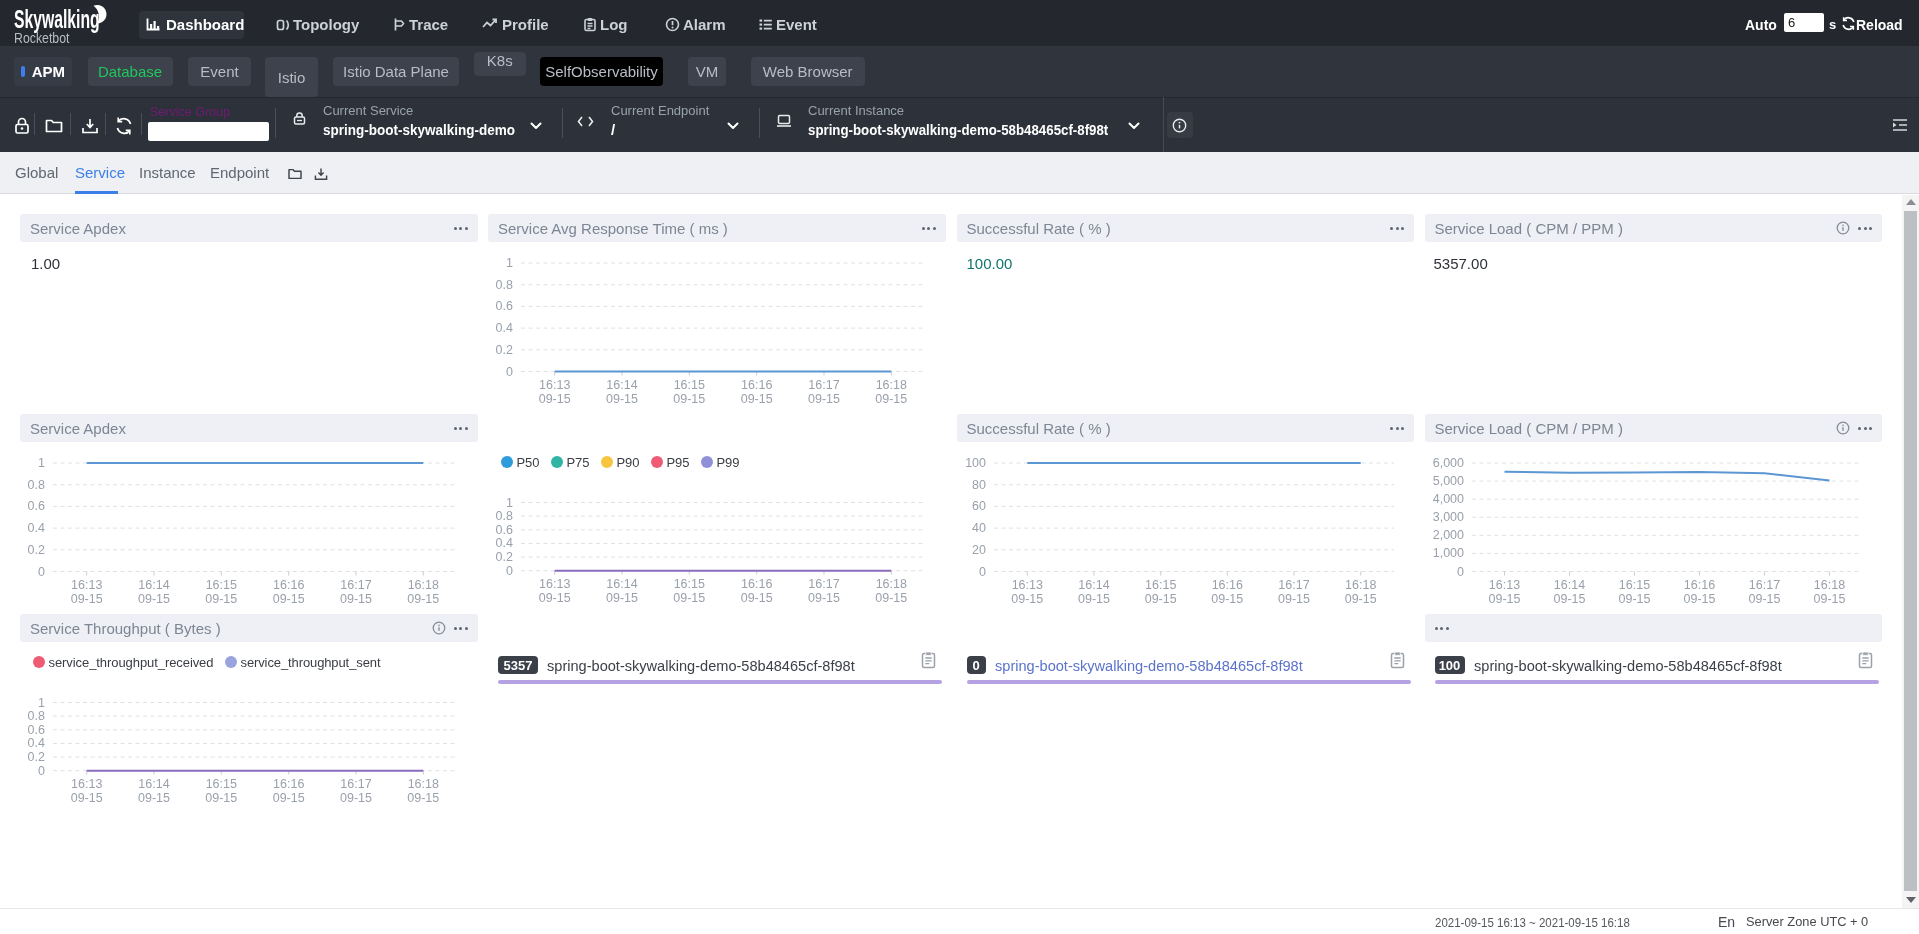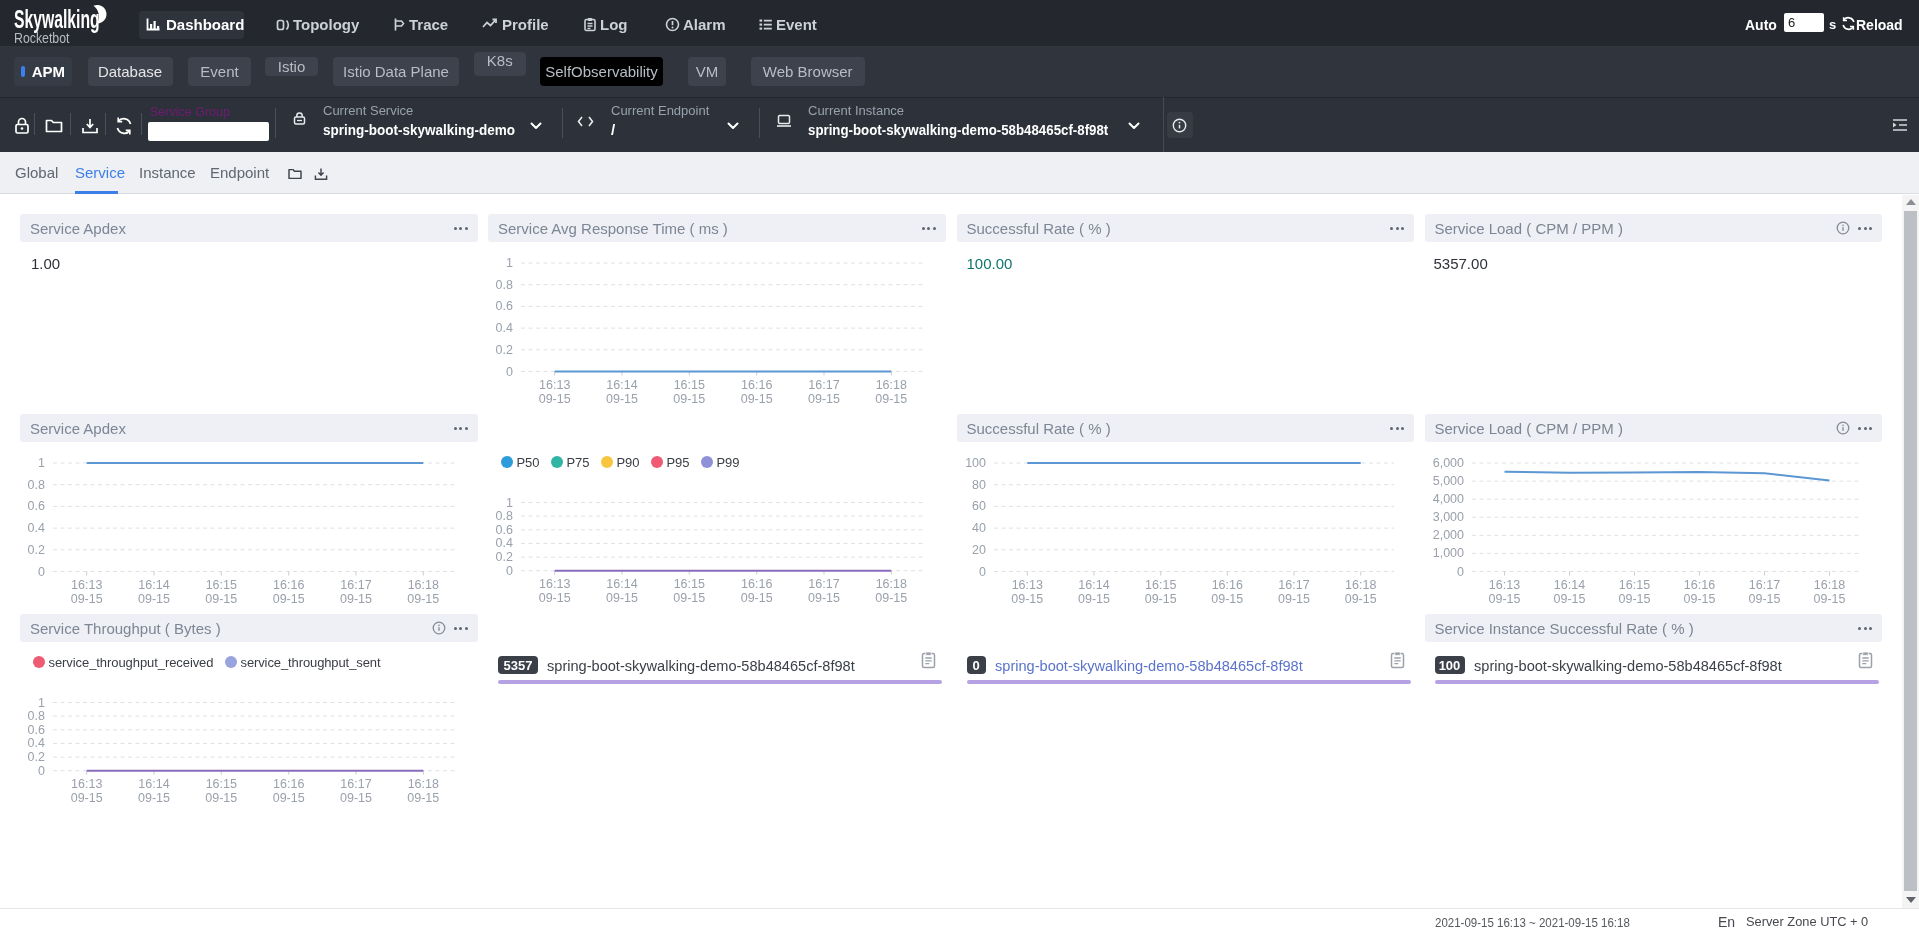--- a/index.html
+++ b/index.html
@@ -75,26 +75,26 @@
       <path d="M12.4 13.8 v-3.4 h-3.4" fill="none" stroke="#fff" stroke-width="1.5"></path>
     </svg>
   </div>
 <div class="abs" style="left:1856px;top:17px;font-size:14px;font-weight:bold;color:#fff">Reload</div>
 <div class="abs" style="left:0;top:46px;width:1919px;height:51px;background:#30353d"></div>
 <div class="abs" style="left:14px;top:57px;width:57.6px;height:28.5px;background:#363c46;border-radius:4px;display:flex;align-items:center;justify-content:center">
     <span style="display:inline-block;width:4px;height:11px;border-radius:2px;background:#3d7ef2;margin-right:7px"></span>
     <span style="font-size:15px;font-weight:bold;color:#fff">APM</span>
   </div>
 <div class="abs" style="left:87.5px;top:57px;width:85.1px;height:28.5px;background:#3d424c;border-radius:4px;display:flex;align-items:center;justify-content:center">
-    <span style="font-size:15px;color:#e5e5e5">Database</span>
+    <span style="font-size:15px;color:#22c55e">Database</span>
   </div>
 <div class="abs" style="left:188px;top:57px;width:63.0px;height:28.5px;background:#3d424c;border-radius:4px;display:flex;align-items:center;justify-content:center">
     <span style="font-size:15px;color:#b8bdc5">Event</span>
   </div>
-<div class="abs" style="left:265px;top:57px;width:53.0px;height:19px;background:#3d424c;border-radius:4px;display:flex;align-items:center;justify-content:center">
+<div class="abs" style="left:265px;top:57px;width:53.0px;height:40px;background:#3d424c;border-radius:4px;display:flex;align-items:center;justify-content:center">
     <span style="font-size:15px;color:#b8bdc5">Istio</span>
   </div>
 <div class="abs" style="left:333px;top:57px;width:126.0px;height:28.5px;background:#3d424c;border-radius:4px;display:flex;align-items:center;justify-content:center">
     <span style="font-size:15px;color:#b8bdc5">Istio Data Plane</span>
   </div>
 <div class="abs" style="left:474px;top:52px;width:51.5px;height:24px;background:#3d424c;border-radius:4px;display:flex;align-items:flex-start;justify-content:center">
     <span style="font-size:15px;color:#b8bdc5">K8s</span>
   </div>
 <div class="abs" style="left:540px;top:57px;width:123.0px;height:28.5px;background:#000000;border-radius:4px;display:flex;align-items:center;justify-content:center">
     <span style="font-size:15px;color:#b8bdc5">SelfObservability</span>
@@ -563,21 +563,20 @@
       <svg width="15" height="18" viewBox="0 0 15 18">
         <rect x="1.5" y="2.5" width="12" height="14" rx="1.5" stroke="#9ba1a9" stroke-width="1.5" fill="none"></rect>
         <rect x="4.7" y="1" width="5.6" height="3.4" rx="1" fill="#9ba1a9" stroke="#fff" stroke-width="0.8"></rect>
         <path d="M4.3 7 h6.4 M4.3 9.8 h6.4 M4.3 12.6 h4" stroke="#9ba1a9" stroke-width="1.3"></path>
       </svg>
     </div>
     <div class="abs" style="left:10px;top:66px;width:444px;height:4px;background:#b6a2e2;border-radius:2px"></div>
   </div>
 <div class="card" style="left:1424.5px;top:614px">
     <div class="chead">
-      <span class="ctitle">Service Instance Successful Rate ( % )</span>
       <span style="display:inline-flex;gap:2.5px;vertical-align:middle">
         <i style="width:3px;height:3px;border-radius:50%;background:#5d646d;display:block"></i>
         <i style="width:3px;height:3px;border-radius:50%;background:#5d646d;display:block"></i>
         <i style="width:3px;height:3px;border-radius:50%;background:#5d646d;display:block"></i>
       </span>
     </div>
     <div class="abs" style="left:10px;top:42px;width:30px;height:18px;background:#3b3f48;border-radius:4px;color:#fff;font-size:13px;font-weight:bold;display:flex;align-items:center;justify-content:center">100</div>
     <div class="abs" style="left:49px;top:43px;font-size:15.5px;color:#3c4148;transform:scaleX(0.94);transform-origin:0 0;white-space:nowrap">spring-boot-skywalking-demo-58b48465cf-8f98t</div>
     <div class="abs" style="left:433px;top:37px">
       <svg width="15" height="18" viewBox="0 0 15 18">

